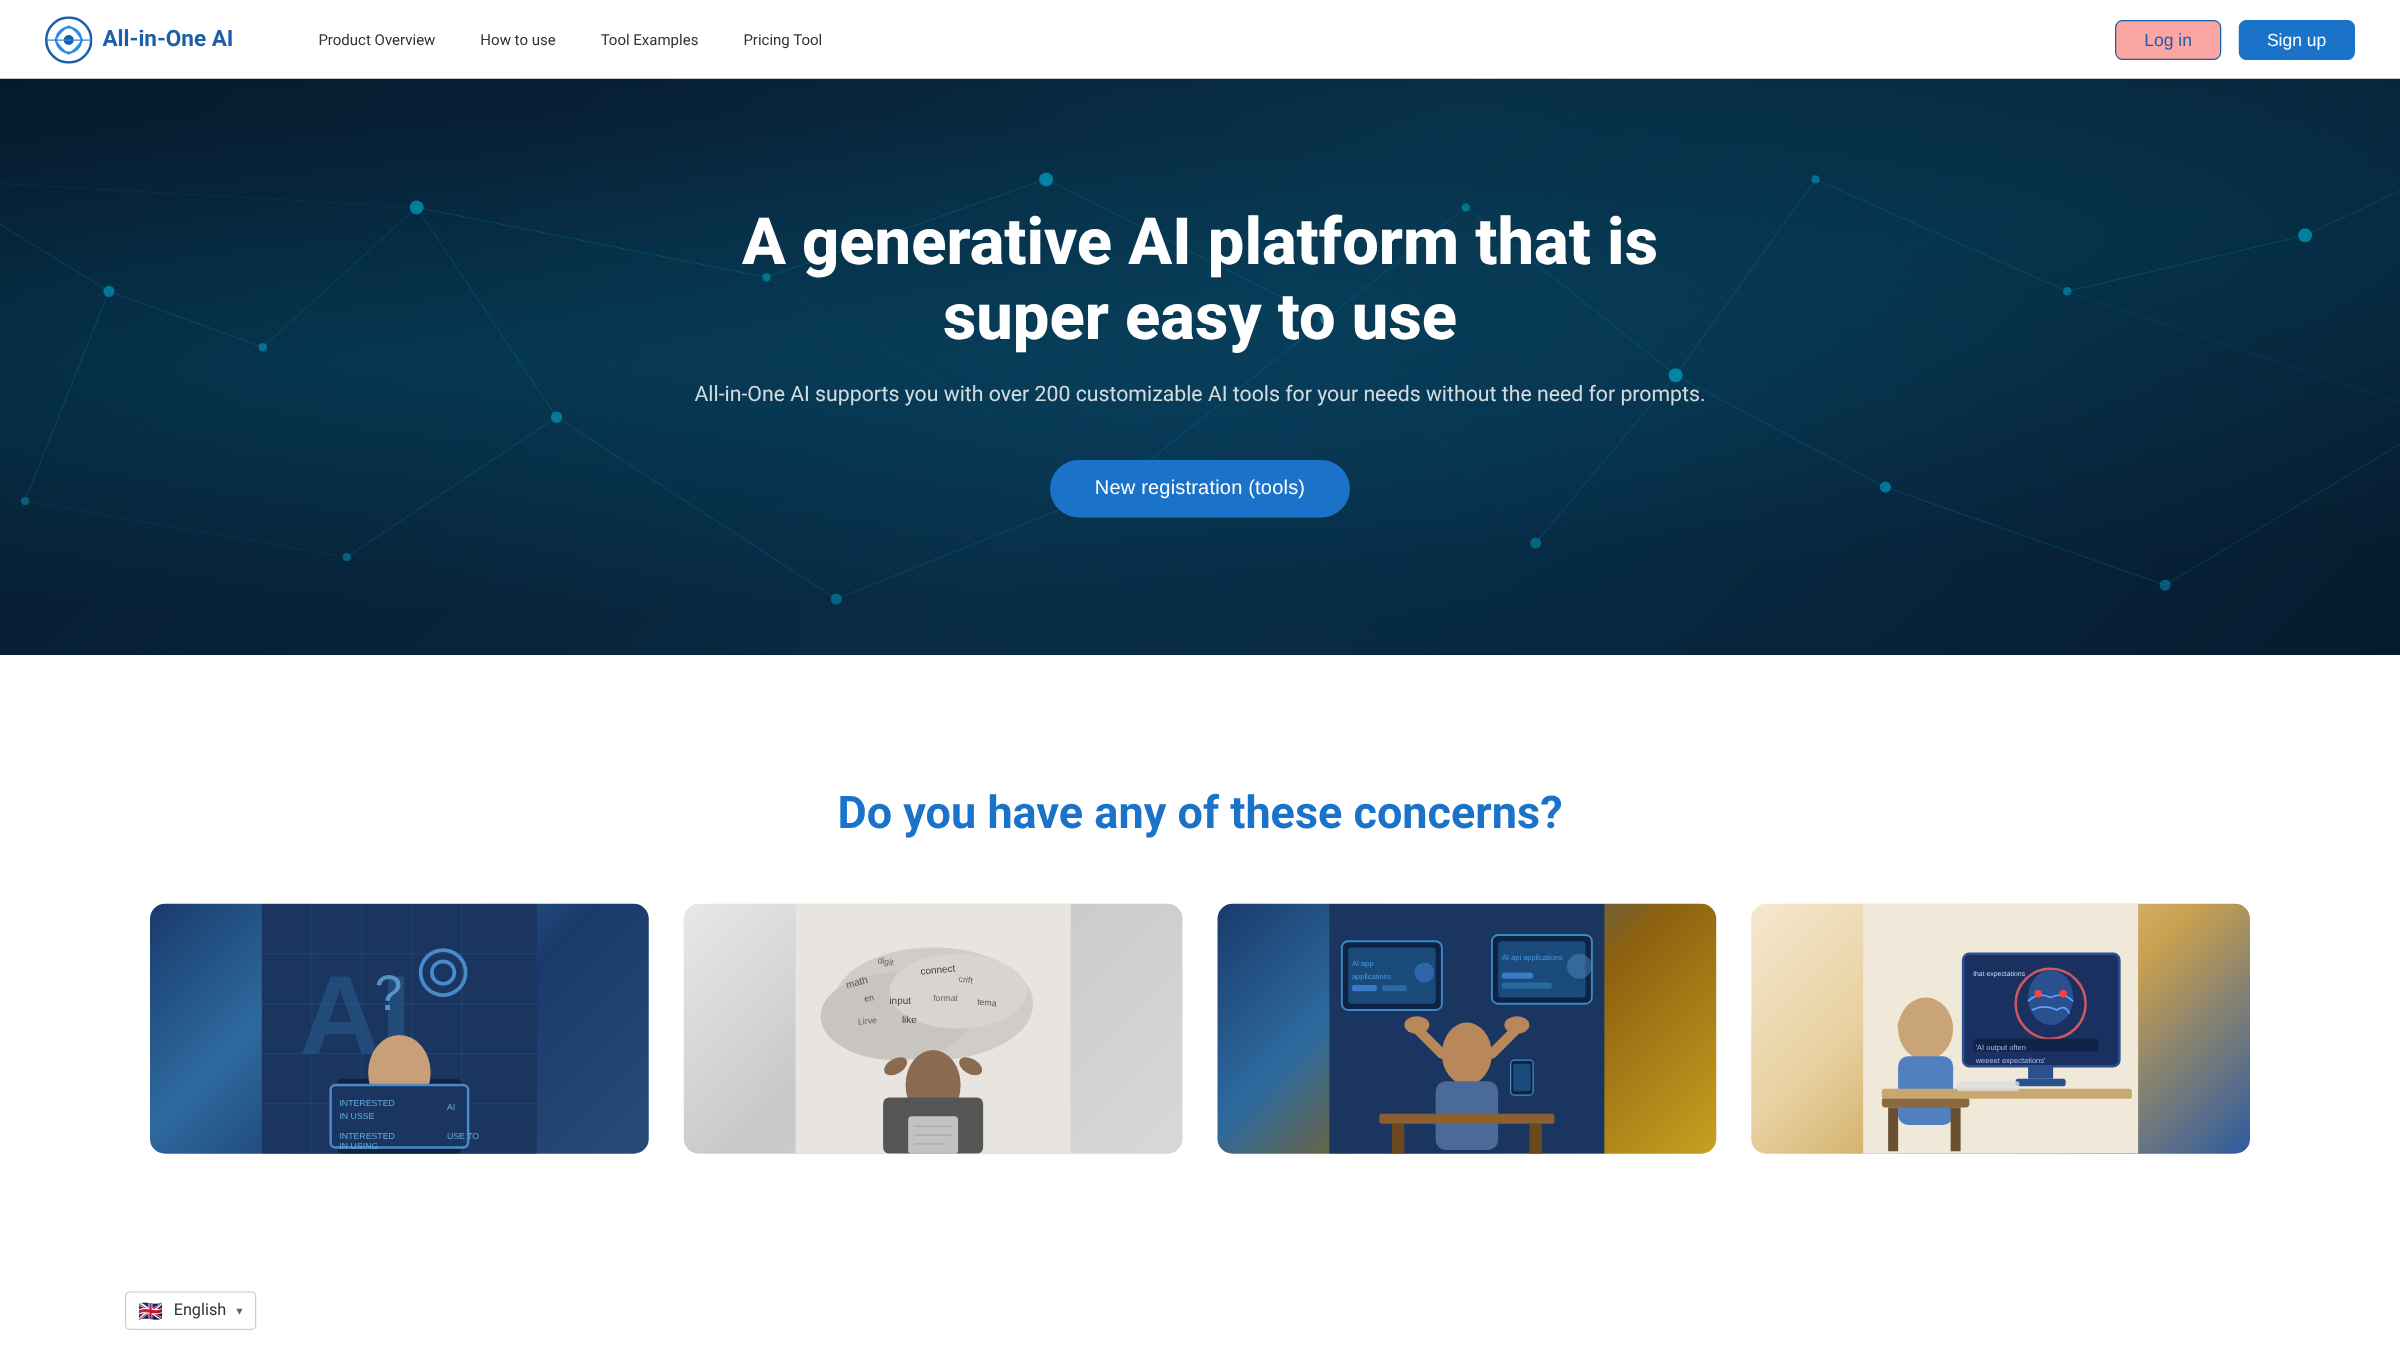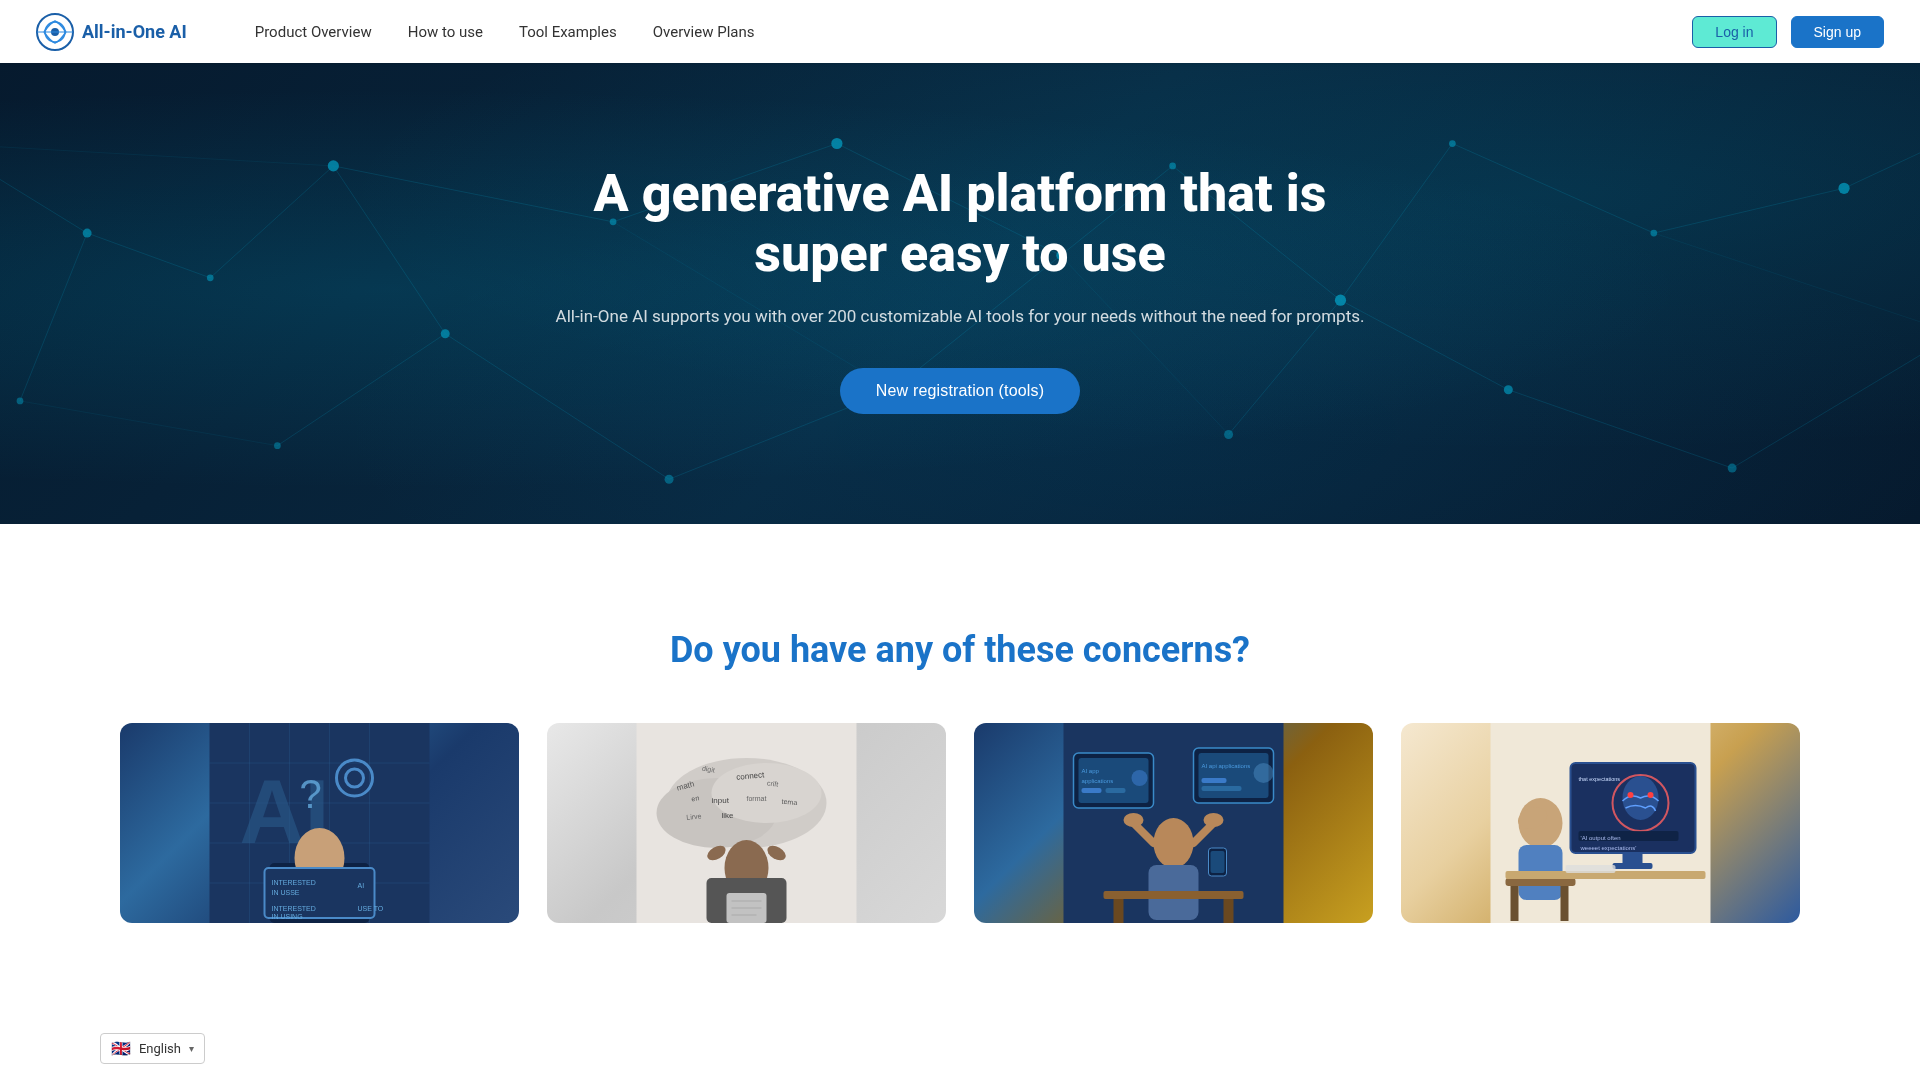--- a/index.html
+++ b/index.html
@@ -32,34 +32,34 @@
       font-weight: 700;
       color: #1a5fa8;
     }
     .navbar-nav {
       display: flex;
       align-items: center;
       gap: 36px;
       margin-left: 60px;
     }
     .nav-link {
-      font-size: 15px;
+      font-size: 12px;
       color: #333;
       text-decoration: none;
       cursor: pointer;
     }
     .navbar-right {
       display: flex;
       align-items: center;
       gap: 14px;
     }
     .btn-login {
       padding: 7px 22px;
       border: 1.5px solid #1a5fa8;
-      background: #5eead4;
+      background: #fca5a5;
       color: #1a5fa8;
       border-radius: 6px;
       font-size: 14px;
       font-weight: 500;
       cursor: pointer;
     }
     .btn-signup {
       padding: 7px 22px;
       border: 1.5px solid #1a73c8;
       background: #1a73c8;
@@ -218,21 +218,21 @@
       <circle cx="19" cy="19" r="4" fill="#1a5fa8"></circle>
       <path d="M8 19 Q14 10 19 8 Q24 10 30 19" stroke="#2d8ae0" stroke-width="1.5" fill="none"></path>
       <path d="M8 19 Q14 28 19 30 Q24 28 30 19" stroke="#2d8ae0" stroke-width="1.5" fill="none"></path>
       <line x1="1" y1="19" x2="37" y2="19" stroke="#2d8ae0" stroke-width="1"></line>
     </svg>
     <span class="logo-text">All-in-One AI</span>
     <nav class="navbar-nav">
       <a class="nav-link">Product Overview</a>
       <a class="nav-link">How to use</a>
       <a class="nav-link">Tool Examples</a>
-      <a class="nav-link">Overview Plans</a>
+      <a class="nav-link">Pricing Tool</a>
     </nav>
   </div>
   <div class="navbar-right">
     <button class="btn-login">Log in</button>
     <button class="btn-signup">Sign up</button>
   </div>
 </nav>
 
 <section class="hero">
   <div class="hero-bg"></div>

